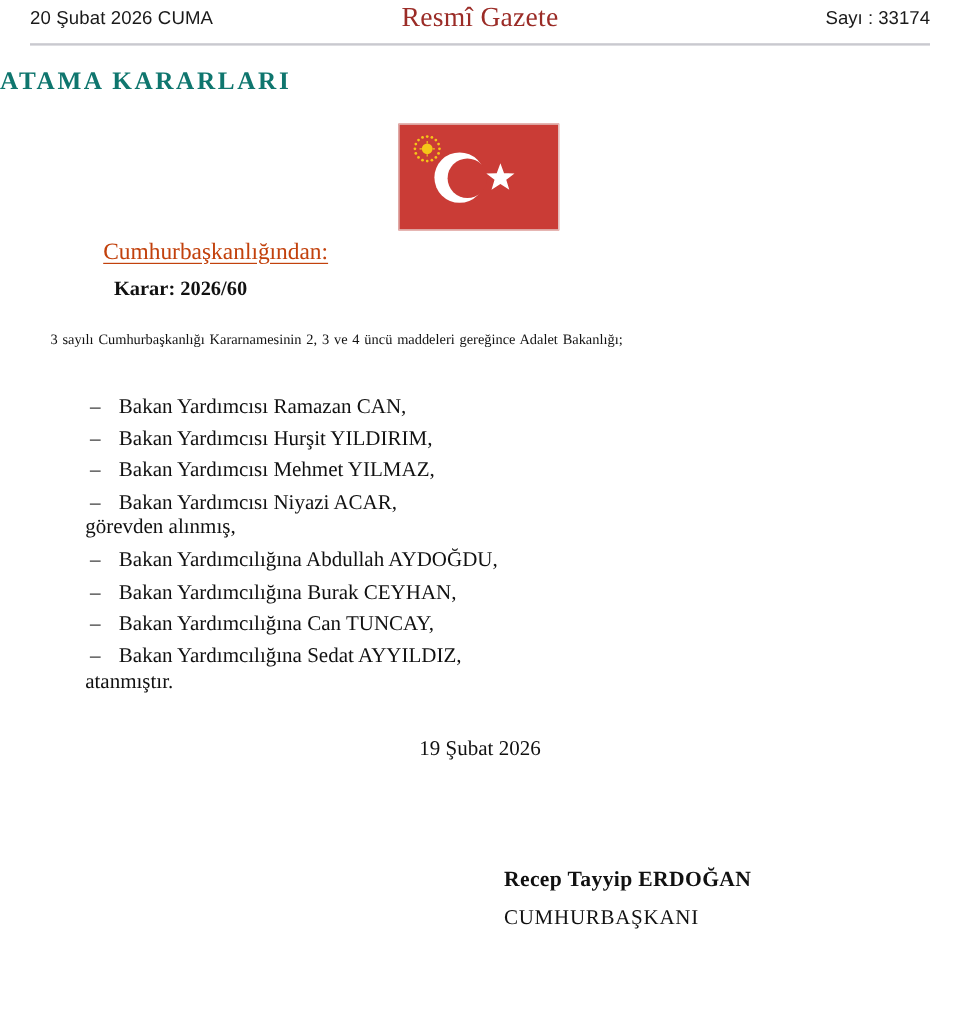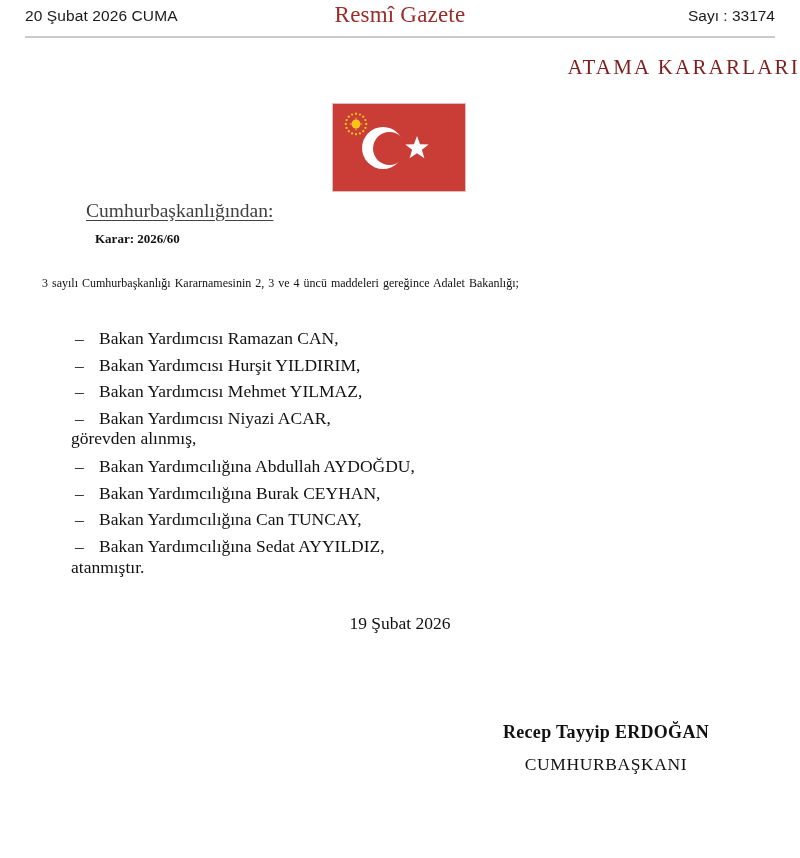--- a/index.html
+++ b/index.html
@@ -69,26 +69,26 @@
     height: 2px;
     background: #c9c9cf;
   }
 
   
   .doc-heading {
     position: absolute;
     left: 0;
     top: 55px;
     width: 800px;
-    text-align: right;
+    text-align: left;
     font-family: "Liberation Serif", "DejaVu Serif", serif;
-    font-weight: normal;
+    font-weight: bold;
     font-size: 21px;
     letter-spacing: 2.2px;
-    color: #7f1d1d;
+    color: #0f766e;
   }
 
   
   .flag-wrap {
     position: absolute;
     left: 332px;
     top: 103px;
     width: 134px;
     height: 89px;
   }
@@ -138,29 +138,29 @@
   }
 
   
   .issuer {
     position: absolute;
     left: 86px;
     top: 200px;
     font-size: 19.5px;
     text-decoration: underline;
     text-underline-offset: 3px;
-    color: #404040;
+    color: #c2410c;
     white-space: nowrap;
   }
 
   .decision-no {
     position: absolute;
     left: 95px;
     top: 231px;
-    font-size: 13px;
+    font-size: 17px;
     font-weight: bold;
     color: #111111;
     white-space: nowrap;
   }
 
   .intro {
     position: absolute;
     left: 36px;
     top: 270px;
     width: 716px;
@@ -214,24 +214,23 @@
     left: 0;
     top: 613px;
     width: 800px;
     text-align: center;
     font-size: 17.5px;
     color: #111111;
   }
 
   .signature {
     position: absolute;
-    left: 436px;
+    left: 420px;
     top: 722px;
     width: 340px;
-    text-align: center;
   }
 
   .signature-name {
     font-size: 18px;
     font-weight: bold;
     letter-spacing: 0.3px;
     color: #111111;
   }
 
   .signature-title {

